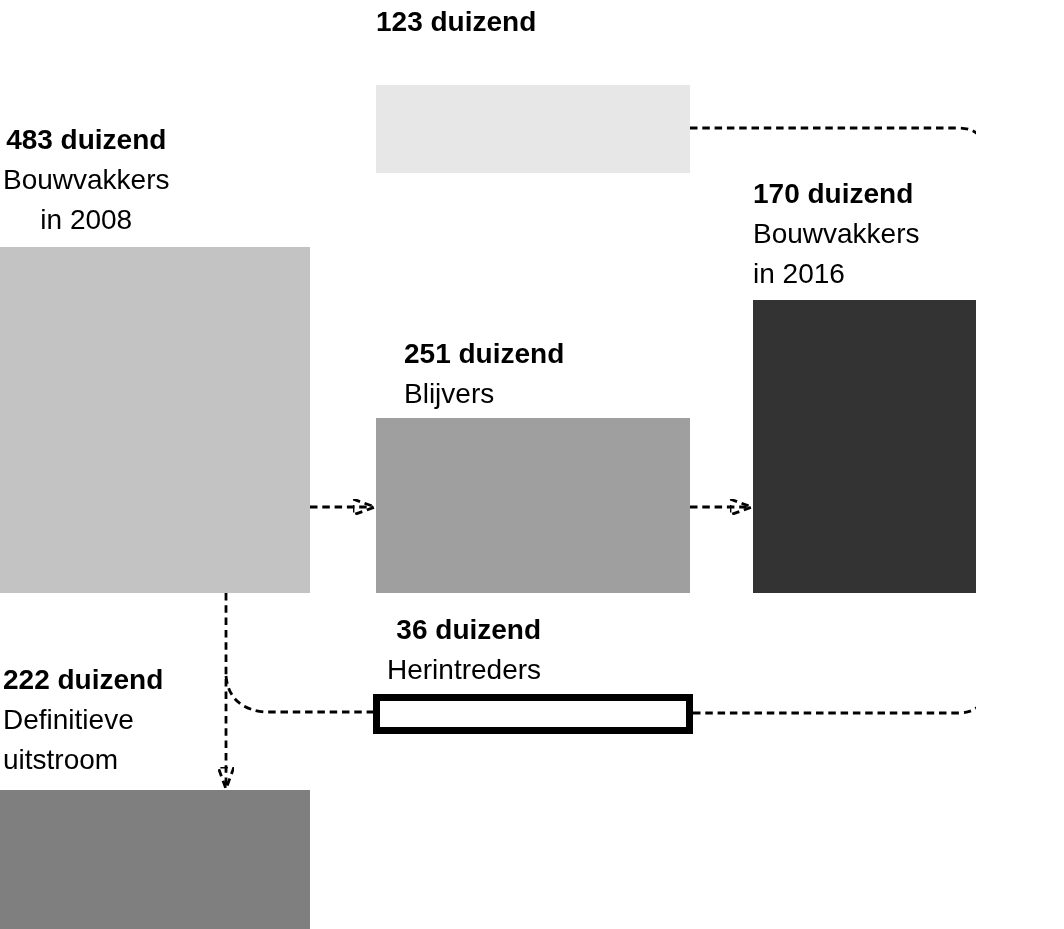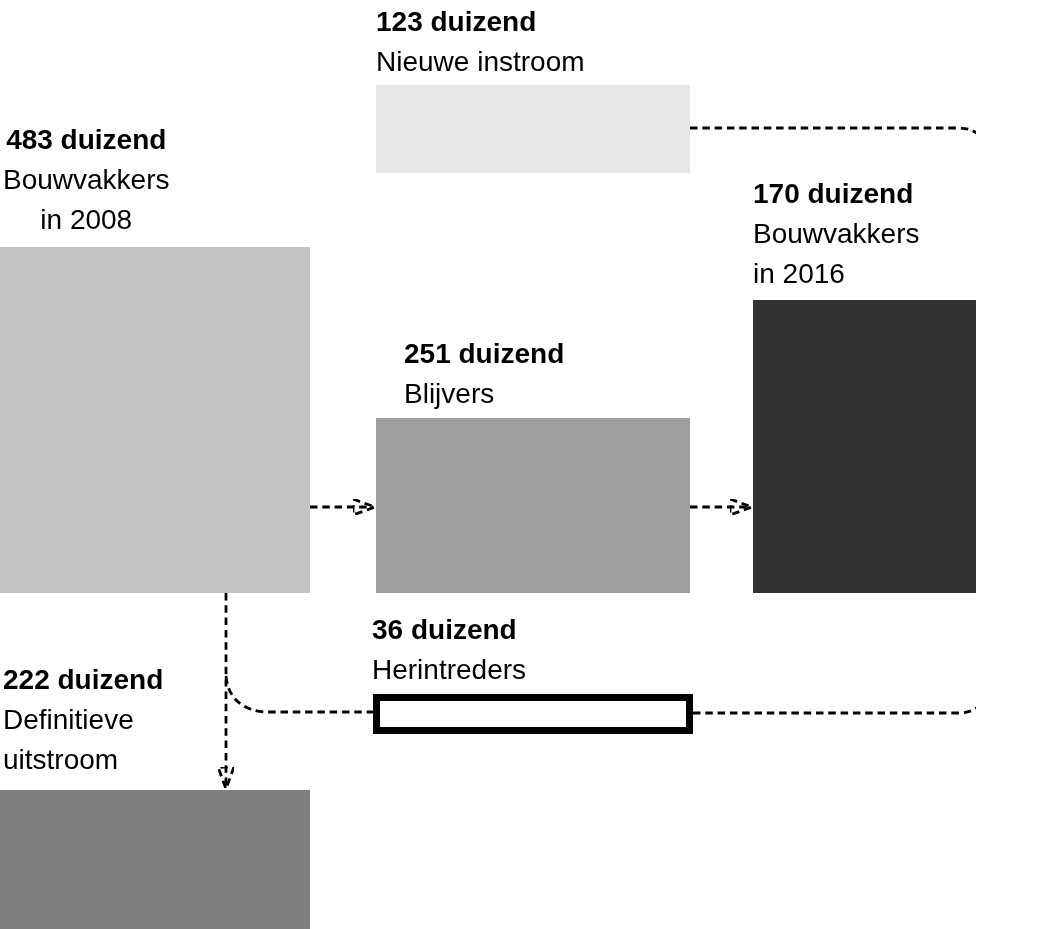--- a/index.html
+++ b/index.html
@@ -17,21 +17,21 @@
                     box-sizing:border-box;border:7px solid #000;}
   .box-uitstroom  {left:0;   top:790px;width:310px;height:139px;}
   .box-b2016      {left:753px;top:300px;width:311px;height:293px;}
 
   .label{position:absolute;font-size:28px;line-height:40px;white-space:nowrap;}
   .label .value{font-weight:700;}
   .label-instroom    {left:376px;top:2px;}
   .label-b2008       {left:3px;  top:120px;text-align:center;}
   .label-b2016       {left:753px;top:174px;}
   .label-blijvers    {left:376px;top:334px;margin-left:28px;}
-  .label-herintreders{left:372px;top:610px;}
+  .label-herintreders{left:387px;top:610px;text-align:right;}
   .label-uitstroom   {left:3px;  top:660px;}
 
   svg.arrows{position:absolute;left:0;top:0;width:1064px;height:929px;}
   svg.arrows path{
     fill:none;stroke:#000;stroke-width:2.8;
     stroke-dasharray:7.5 4.8;
   }
 </style>
 </head>
 <body>
@@ -54,21 +54,20 @@
     <path d="M 690 128 L 958 128 Q 985 128 985 155 L 985 296" marker-end="url(#ah)"></path>
     <path d="M 310 507 L 373 507" marker-end="url(#ah)"></path>
     <path d="M 690 507 L 750 507" marker-end="url(#ah)"></path>
     <path d="M 226 593 L 226 787" marker-end="url(#ah)"></path>
     <path d="M 226 676 Q 229 708 264 712 L 373 712"></path>
     <path d="M 693 713 L 958 713 Q 985 713 985 686 L 985 597" marker-end="url(#ah)"></path>
   </svg>
 
   <div class="label label-instroom">
     <div class="value">123 duizend</div>
-    <div class="line">Nieuwe instroom</div>
   </div>
 
   <div class="label label-b2008">
     <div class="value">483 duizend</div>
     <div class="line">Bouwvakkers</div>
     <div class="line">in 2008</div>
   </div>
 
   <div class="label label-b2016">
     <div class="value">170 duizend</div>

